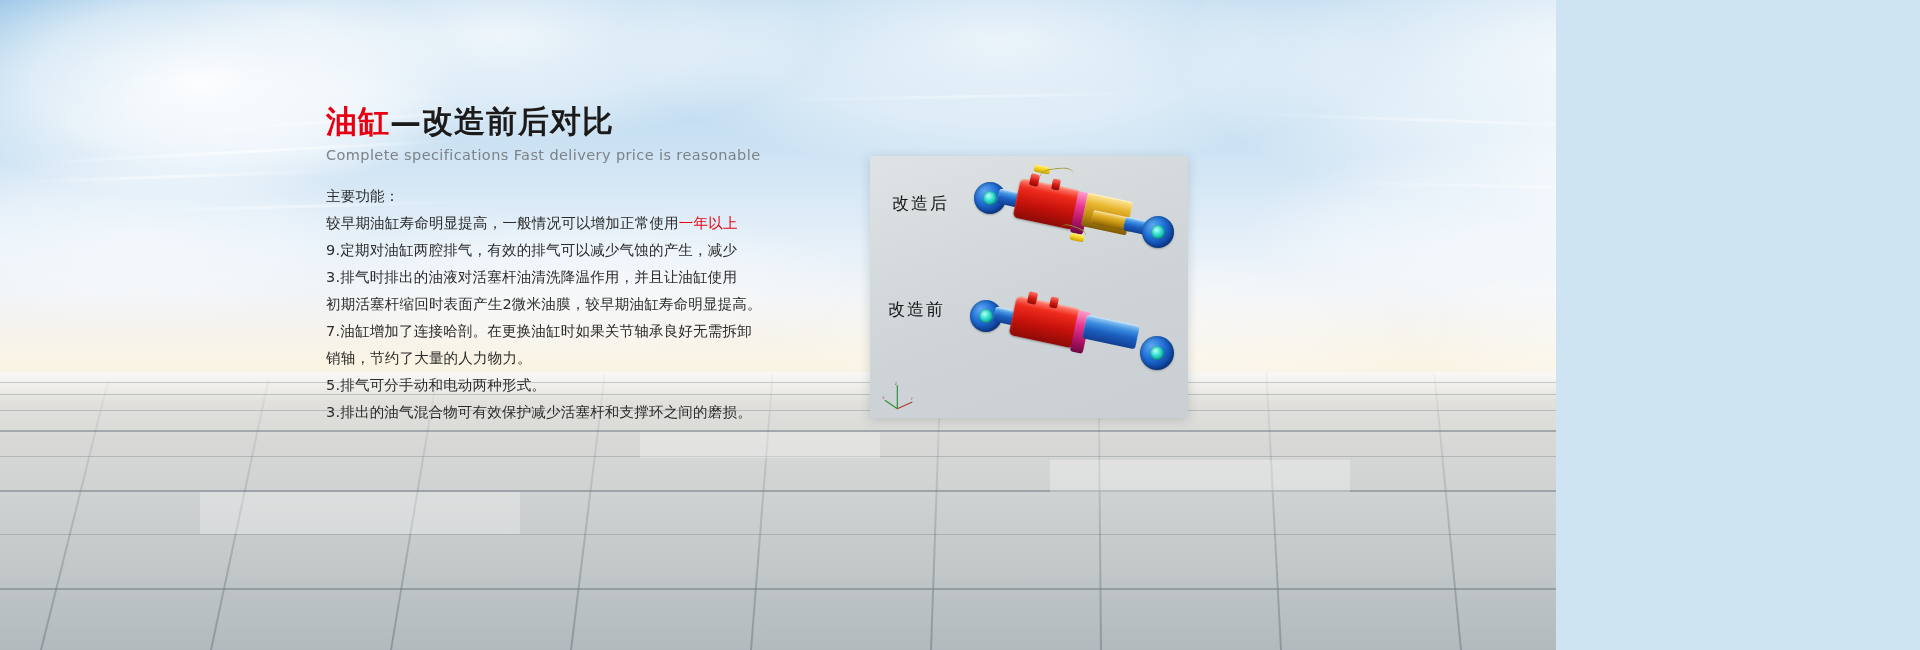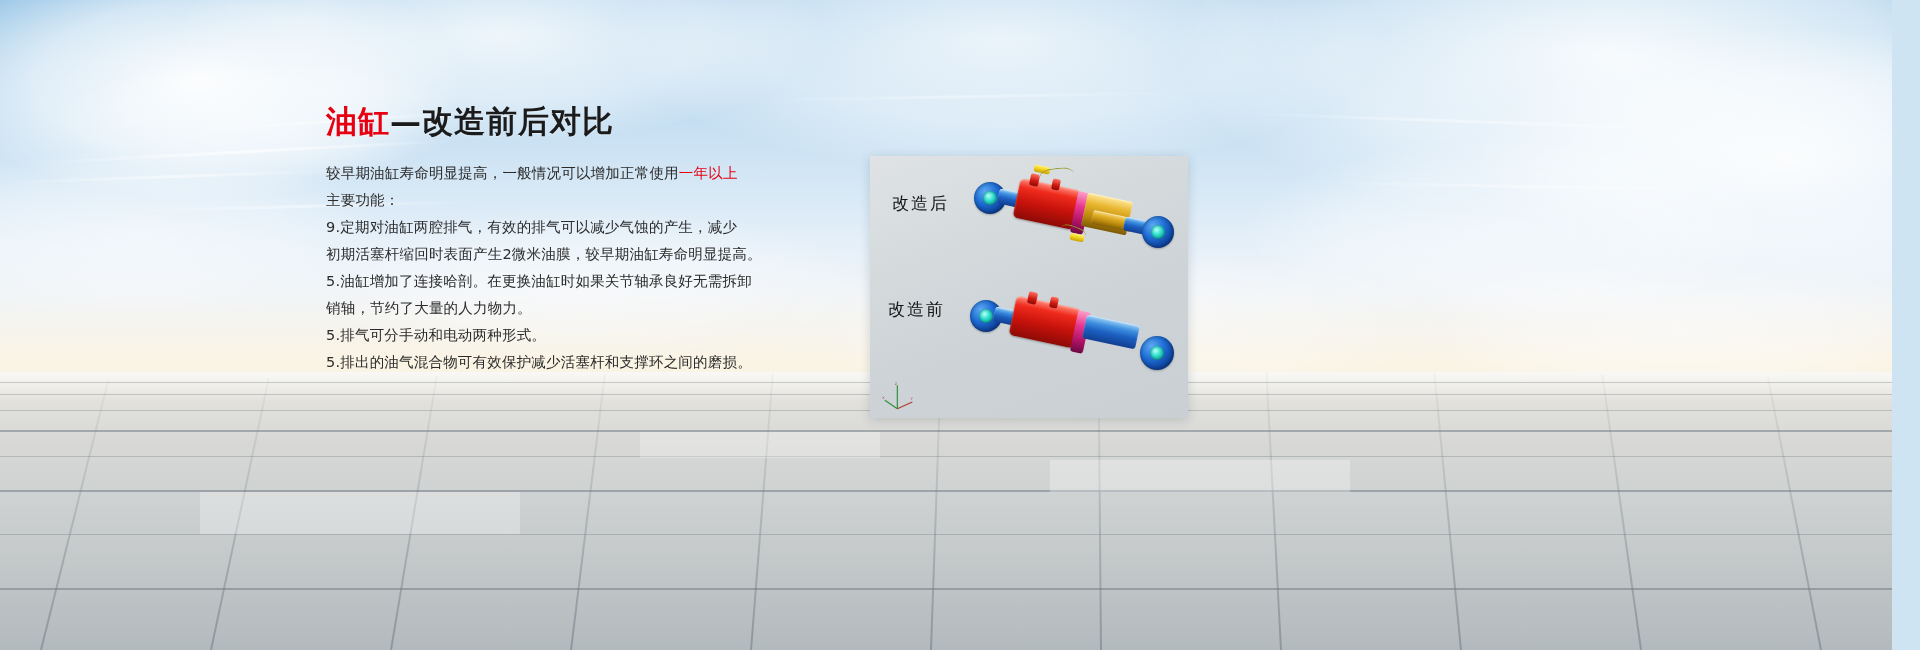--- a/index.html
+++ b/index.html
@@ -4,21 +4,21 @@
 <style>
   * { margin:0; padding:0; box-sizing:border-box; }
   html,body { width:1920px; height:650px; overflow:hidden; }
   body {
     font-family:"DejaVu Sans","Liberation Sans",sans-serif;
     position:relative;
     background:#cfe4f3;
   }
 
   
-  #banner { position:absolute; inset:0; width:1892px; height:650px; overflow:hidden; }
+  #banner { position:absolute; inset:0; width:1556px; height:650px; overflow:hidden; }
 
   .sky {
     position:absolute; left:0; top:0; width:1920px; height:395px;
     background:
       linear-gradient(to bottom,
         #9fc9e8 0%,
         #a9cfea 8%,
         #b6d6ee 18%,
         #c2ddf1 28%,
         #cfe4f4 40%,
@@ -232,45 +232,49 @@
     <div class="tile-shade" style="left:1050px;top:88px; width:300px; height:32px;"></div>
     <div class="tile-shade" style="left:200px; top:120px;width:320px; height:42px;"></div>
   </div>
 
   <div class="text-block">
 
     <div class="title">
       <span class="hl">油缸</span><span>—改造前后对比</span>
     </div>
 
+    <div class="subtitle">Complete specifications Fast delivery price is reasonable</div>
 
     <div class="body-list">
       <div class="body-line">
+        <span>主要功能：</span>
+      </div>
+      <div class="body-line">
         <span>较早期油缸寿命明显提高，一般情况可以增加正常使用</span><span class="red">一年以上</span>
       </div>
       <div class="body-line">
-        <span>主要功能：</span>
-      </div>
-      <div class="body-line">
         <span>9.定期对油缸两腔排气，有效的排气可以减少气蚀的产生，减少</span>
+      </div>
+      <div class="body-line">
+        <span>3.排气时排出的油液对活塞杆油清洗降温作用，并且让油缸使用</span>
       </div>
       <div class="body-line indent">
         <span>初期活塞杆缩回时表面产生2微米油膜，较早期油缸寿命明显提高。</span>
       </div>
       <div class="body-line">
-        <span>5.油缸增加了连接哈剖。在更换油缸时如果关节轴承良好无需拆卸</span>
+        <span>7.油缸增加了连接哈剖。在更换油缸时如果关节轴承良好无需拆卸</span>
       </div>
       <div class="body-line indent">
         <span>销轴，节约了大量的人力物力。</span>
       </div>
       <div class="body-line">
         <span>5.排气可分手动和电动两种形式。</span>
       </div>
       <div class="body-line">
-        <span>5.排出的油气混合物可有效保护减少活塞杆和支撑环之间的磨损。</span>
+        <span>3.排出的油气混合物可有效保护减少活塞杆和支撑环之间的磨损。</span>
       </div>
     </div>
   </div>
 
   <div class="panel">
 
     <div class="panel-label label-after">改造后</div>
     <div class="panel-label label-before">改造前</div>
 
     <div class="cyl asm-after">

